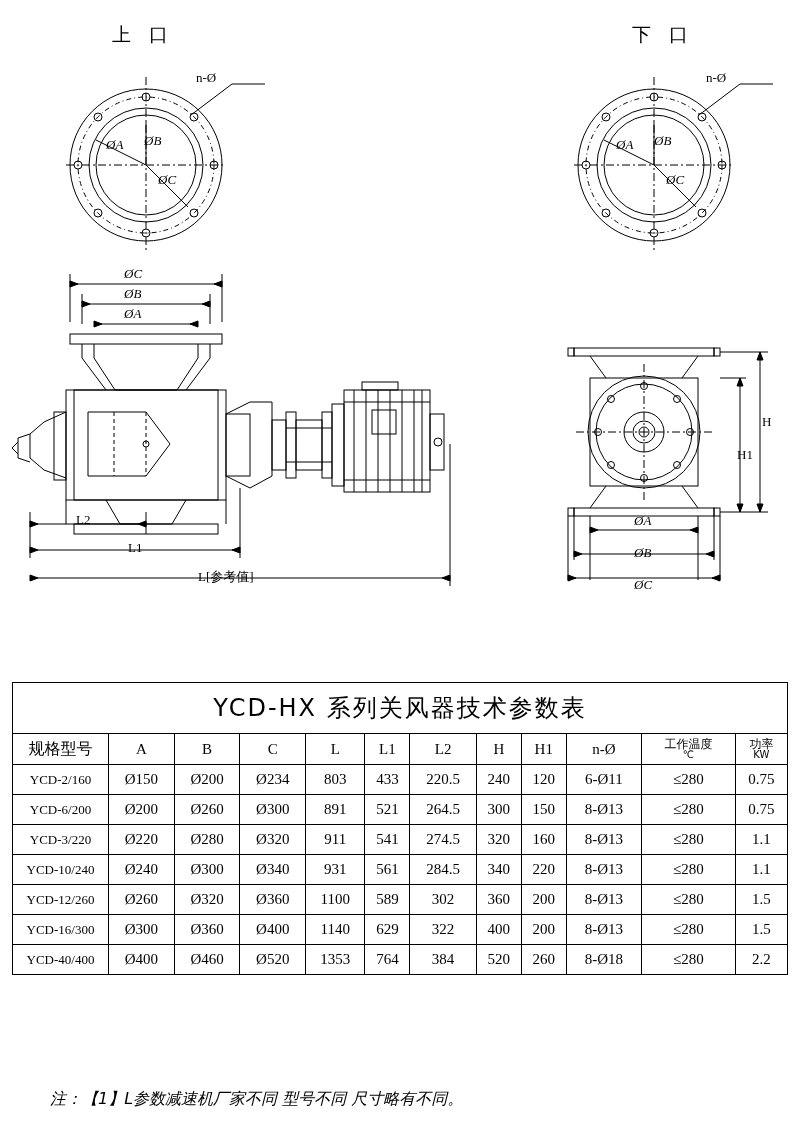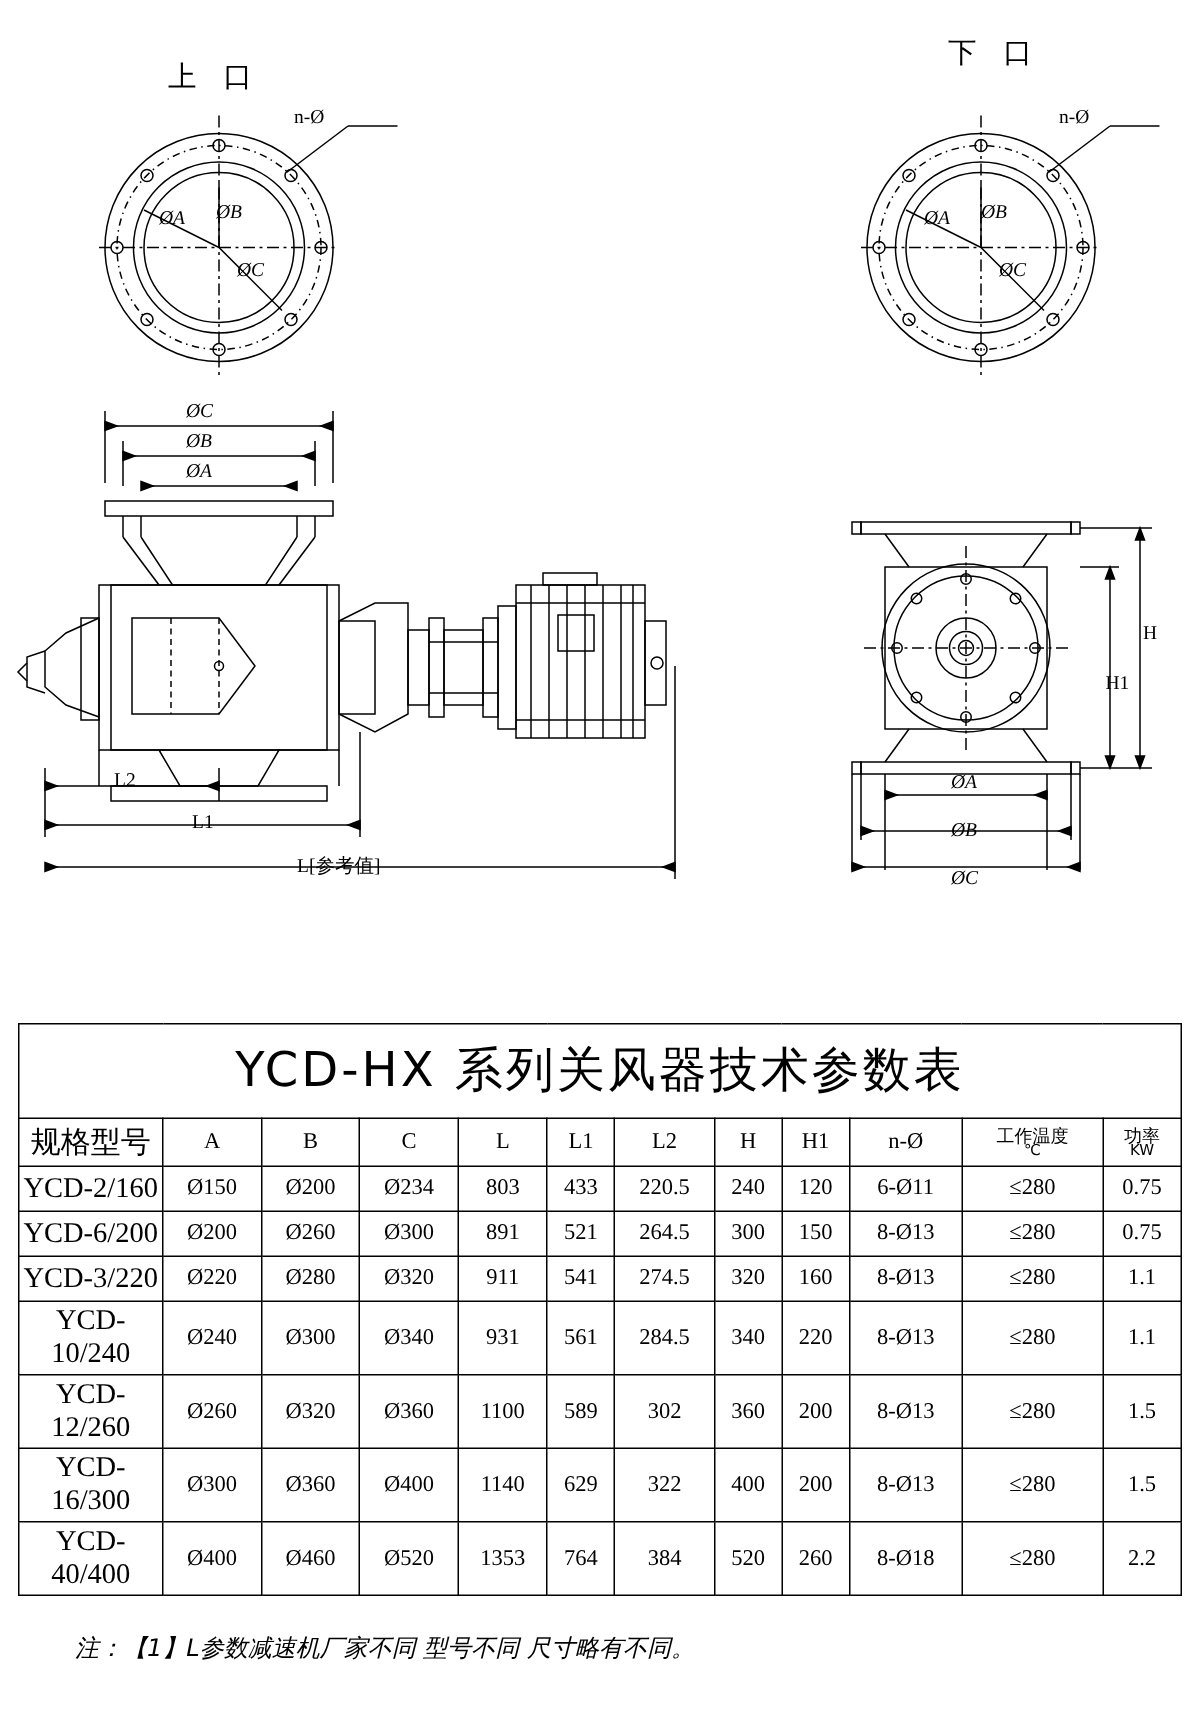--- a/index.html
+++ b/index.html
@@ -23,45 +23,45 @@
   }
 
   
   .tablewrap{position:absolute;left:12px;top:682px;width:776px;}
   table{border-collapse:collapse;width:100%;font-size:15px;}
   table td,table th{
     border:1px solid #000;text-align:center;padding:2px 0;
     font-family:"Liberation Serif",serif;font-weight:normal;
   }
   .tbl-title{
-    font-size:32px;letter-spacing:2px;padding:9px 0 9px 0;
+    font-size:24px;letter-spacing:2px;padding:9px 0 9px 0;
     font-family:"DejaVu Sans",sans-serif;
   }
   thead td{height:26px;font-size:15px;}
   tbody td{height:25px;font-size:15px;}
-  .col-model{width:95px;font-size:19px;}
-  .hdr-cn{font-family:"DejaVu Sans",sans-serif;font-size:20px;}
+  .col-model{width:95px;font-size:13px;}
+  .hdr-cn{font-family:"DejaVu Sans",sans-serif;font-size:16px;}
   .two-line{line-height:1.0;font-size:11px;font-family:"DejaVu Sans",sans-serif;}
   .two-line b{display:block;font-weight:normal;font-size:12px;}
   .two-line i{display:block;font-style:normal;font-size:10px;}
 
   
   .notes{
     position:absolute;left:50px;top:1085px;font-size:16px;
     font-family:"DejaVu Sans",sans-serif;line-height:1.75;font-style:italic;
   }
   .notes div{white-space:nowrap;}
   .pagenum{position:absolute;left:396px;top:1130px;font-size:11px;color:#555;}
 </style>
 </head>
 <body>
 
 <div class="stage">
 
-  <div class="viewtitle cn" style="left:112px;top:38px;">上 口</div>
+  <div class="viewtitle cn" style="left:112px;top:22px;">上 口</div>
   <div class="viewtitle cn" style="left:632px;top:22px;">下 口</div>
 
   <svg class="abs" style="left:60px;top:62px;" width="230" height="200" viewBox="0 0 230 200">
     <g fill="none" stroke="#000" stroke-width="1">
       <circle cx="86" cy="103" r="76"></circle>
       <circle cx="86" cy="103" r="68" stroke-dasharray="5,3,1,3"></circle>
       <circle cx="86" cy="103" r="57"></circle>
       <circle cx="86" cy="103" r="50"></circle>
 
       <circle cx="86" cy="35" r="4"></circle>

